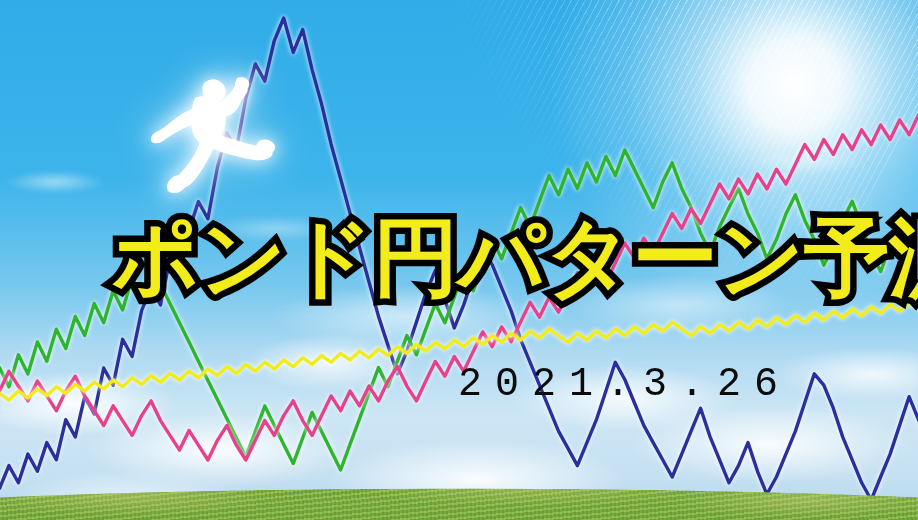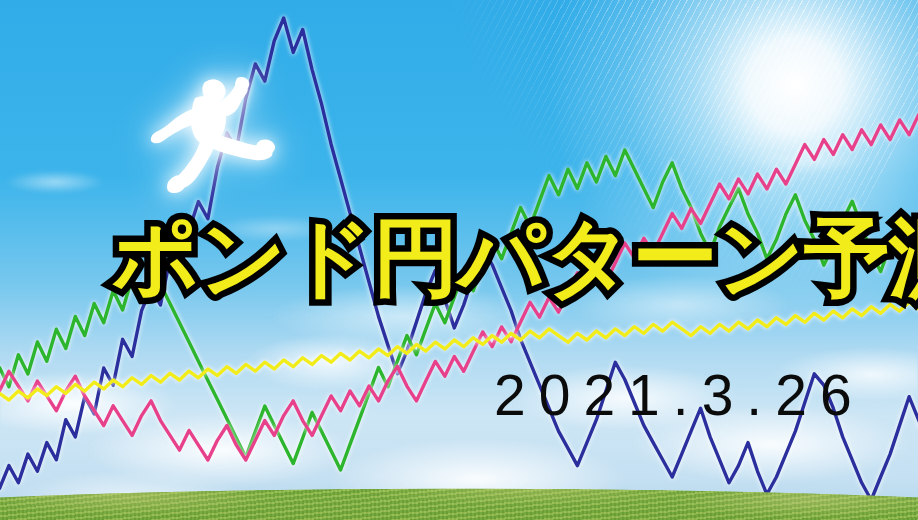--- a/index.html
+++ b/index.html
@@ -121,27 +121,26 @@
     color:#f2ed1a;
     -webkit-text-stroke:13px #000;
     paint-order:stroke fill;
     white-space:nowrap;
     text-shadow:0 0 1px #000;
   }
 
   
   .date{
     position:absolute;left:458px;top:362px;
-    font-family:Liberation Sans, sans-serif;
-    font-size:57px;
+    font-family:Liberation Mono, monospace;
+    font-size:40px;
     font-weight:400;
     letter-spacing:13px;
     color:#0b0b0b;
     white-space:nowrap;
-    margin-left:36px;
   }
 </style>
 </head>
 <body>
 
 <div id="thumb">
 
   <div class="sky"></div>
   <div class="clouds-hi"></div>
   <div class="clouds"></div>

